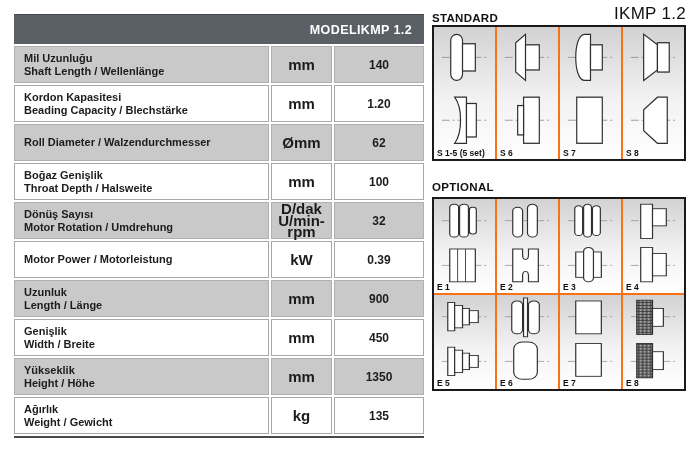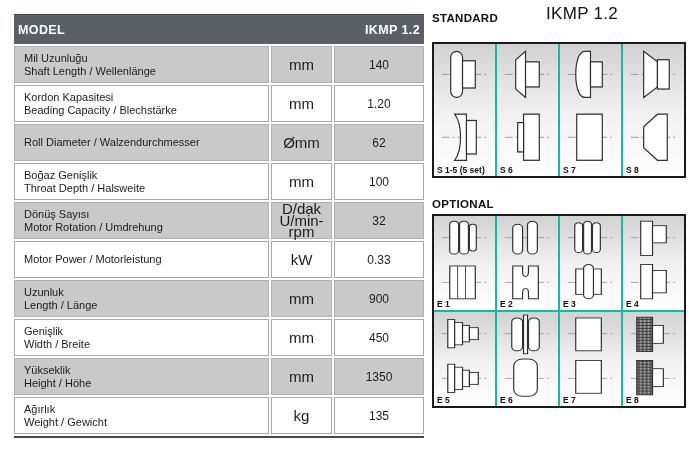--- a/index.html
+++ b/index.html
@@ -5,52 +5,52 @@
   * { margin:0; padding:0; box-sizing:border-box; }
   html,body { background:#fff; }
   .page {
     position:relative; width:689px; height:452px; background:#ffffff;
     font-family:"Liberation Sans", sans-serif; overflow:hidden;
   }
 
   
   .spec-table { position:absolute; left:14px; top:14px; width:410px; }
   .thead {
-    display:flex; justify-content:space-between; align-items:center;
-    height:30px; background:#5a6066; color:#ffffff; padding:0 4px;
+    display:flex; justify-content:flex-end; align-items:center;
+    height:30px; background:#5a6066; color:#ffffff; padding:0 12px;
     font-size:12.5px; font-weight:bold; letter-spacing:.4px;
     border-top:1px solid #454b50; margin-bottom:2px;
   }
   .trow {
     display:grid; grid-template-columns:255px 61px 90px; column-gap:2px;
-    height:37px; margin-bottom:2px;
+    height:37px; margin-bottom:2px;font-weight:bold;
   }
   .trow > div { border:1px solid #a8a8a8; }
   .trow.gray > div { background:#c9c9c9; border-color:#b0b0b0; }
   .trow.white > div { background:#ffffff; }
   .cell-desc { display:flex; flex-direction:column; justify-content:center; padding-left:9px; }
   .cell-desc .l1, .cell-desc .l2 { font-size:11px; line-height:13px; color:#1c1c1c; }
   .cell-unit, .cell-val {
     display:flex; align-items:center; justify-content:center;
     font-size:11.5px; color:#1c1c1c; text-align:center;
   }
   .cell-unit { white-space:pre-line; line-height:11.5px; font-size:15px; }
   .cell-val { font-size:12px;text-align:center; }
   .table-bottom { height:2px; background:#4a4a4a; }
 
   
   .right-panel { position:absolute; left:432px; top:5px; width:254px; }
-  .panel-head { display:flex; justify-content:flex-start; align-items:flex-end; height:19px; margin-bottom:18px;gap:48px; }
+  .panel-head { display:flex; justify-content:space-between; align-items:flex-end; height:19px; margin-bottom:1px;gap:48px; }
   .sec-label { font-size:11.5px; font-weight:bold; color:#111; letter-spacing:.3px; }
   .model-big { font-size:17px; color:#111; letter-spacing:.3px; }
   .opt-label { margin-top:20px; height:15px; }
 
   .roll-grid {
     display:grid; grid-template-columns:repeat(4,1fr); gap:2px;
-    background:#14b8a6; border:2px solid #1a1a1a;
+    background:#f97316; border:2px solid #1a1a1a;
   }
   .roll-grid.standard { height:136px; }
   .roll-grid.optional { height:194px; grid-template-rows:1fr 1fr; margin-top:1px;text-align:right; }
   .roll {
     position:relative; background:linear-gradient(180deg,#d2d2d2 0%,#f2f2f2 55%,#ffffff 100%);
     overflow:hidden;
   }
   .roll svg { position:absolute; inset:0; width:100%; height:100%; }
   .roll svg rect, .roll svg path, .roll svg polygon { fill:#ffffff; stroke:#2f2f2f; stroke-width:1.2; }
   .roll svg .cl { fill:none; stroke:#8a8a8a; stroke-width:.8; stroke-dasharray:8 3 2 3; }
@@ -115,21 +115,21 @@
       <div class="cell-unit">D/dak
 U/min-rpm</div>
       <div class="cell-val">32</div>
     </div>
 
     <div class="trow white">
       <div class="cell-desc">
         <span class="l2">Motor Power / Motorleistung</span>
       </div>
       <div class="cell-unit">kW</div>
-      <div class="cell-val">0.33</div>
+      <div class="cell-val">0.39</div>
     </div>
 
     <div class="trow gray">
       <div class="cell-desc">
         <span class="l1">Uzunluk</span>
         <span class="l2">Length / Länge</span>
       </div>
       <div class="cell-unit">mm</div>
       <div class="cell-val">900</div>
     </div>

